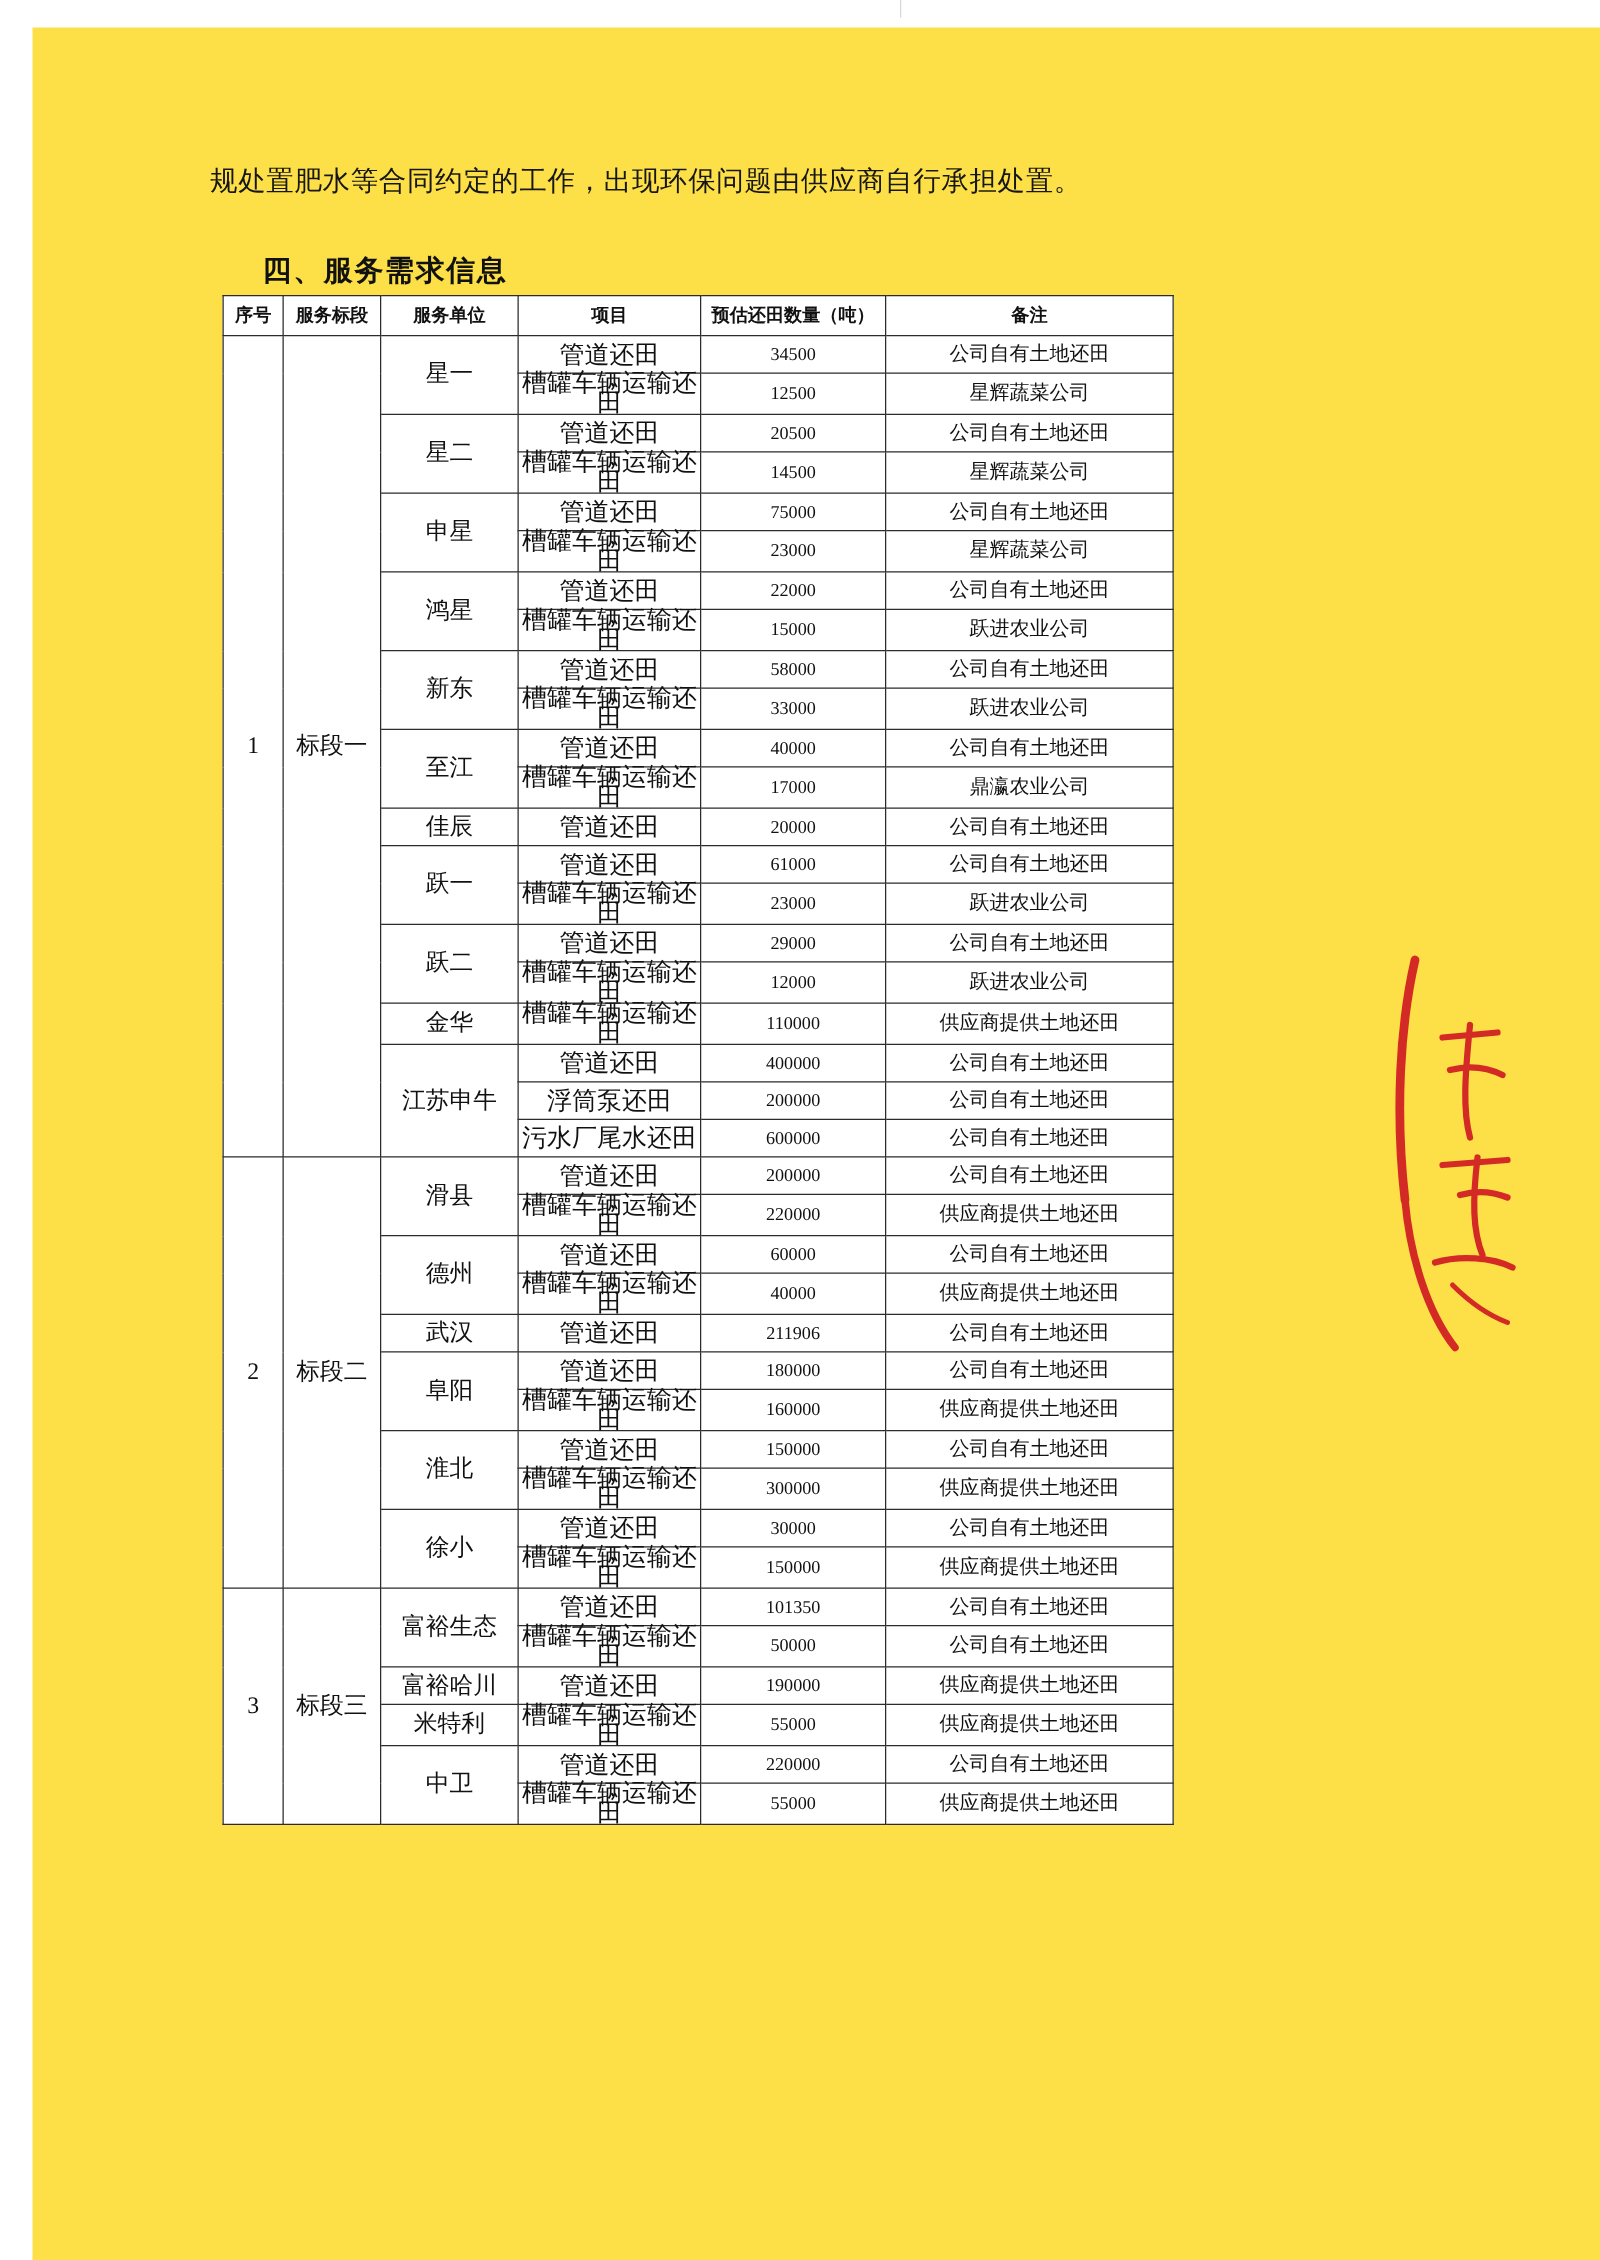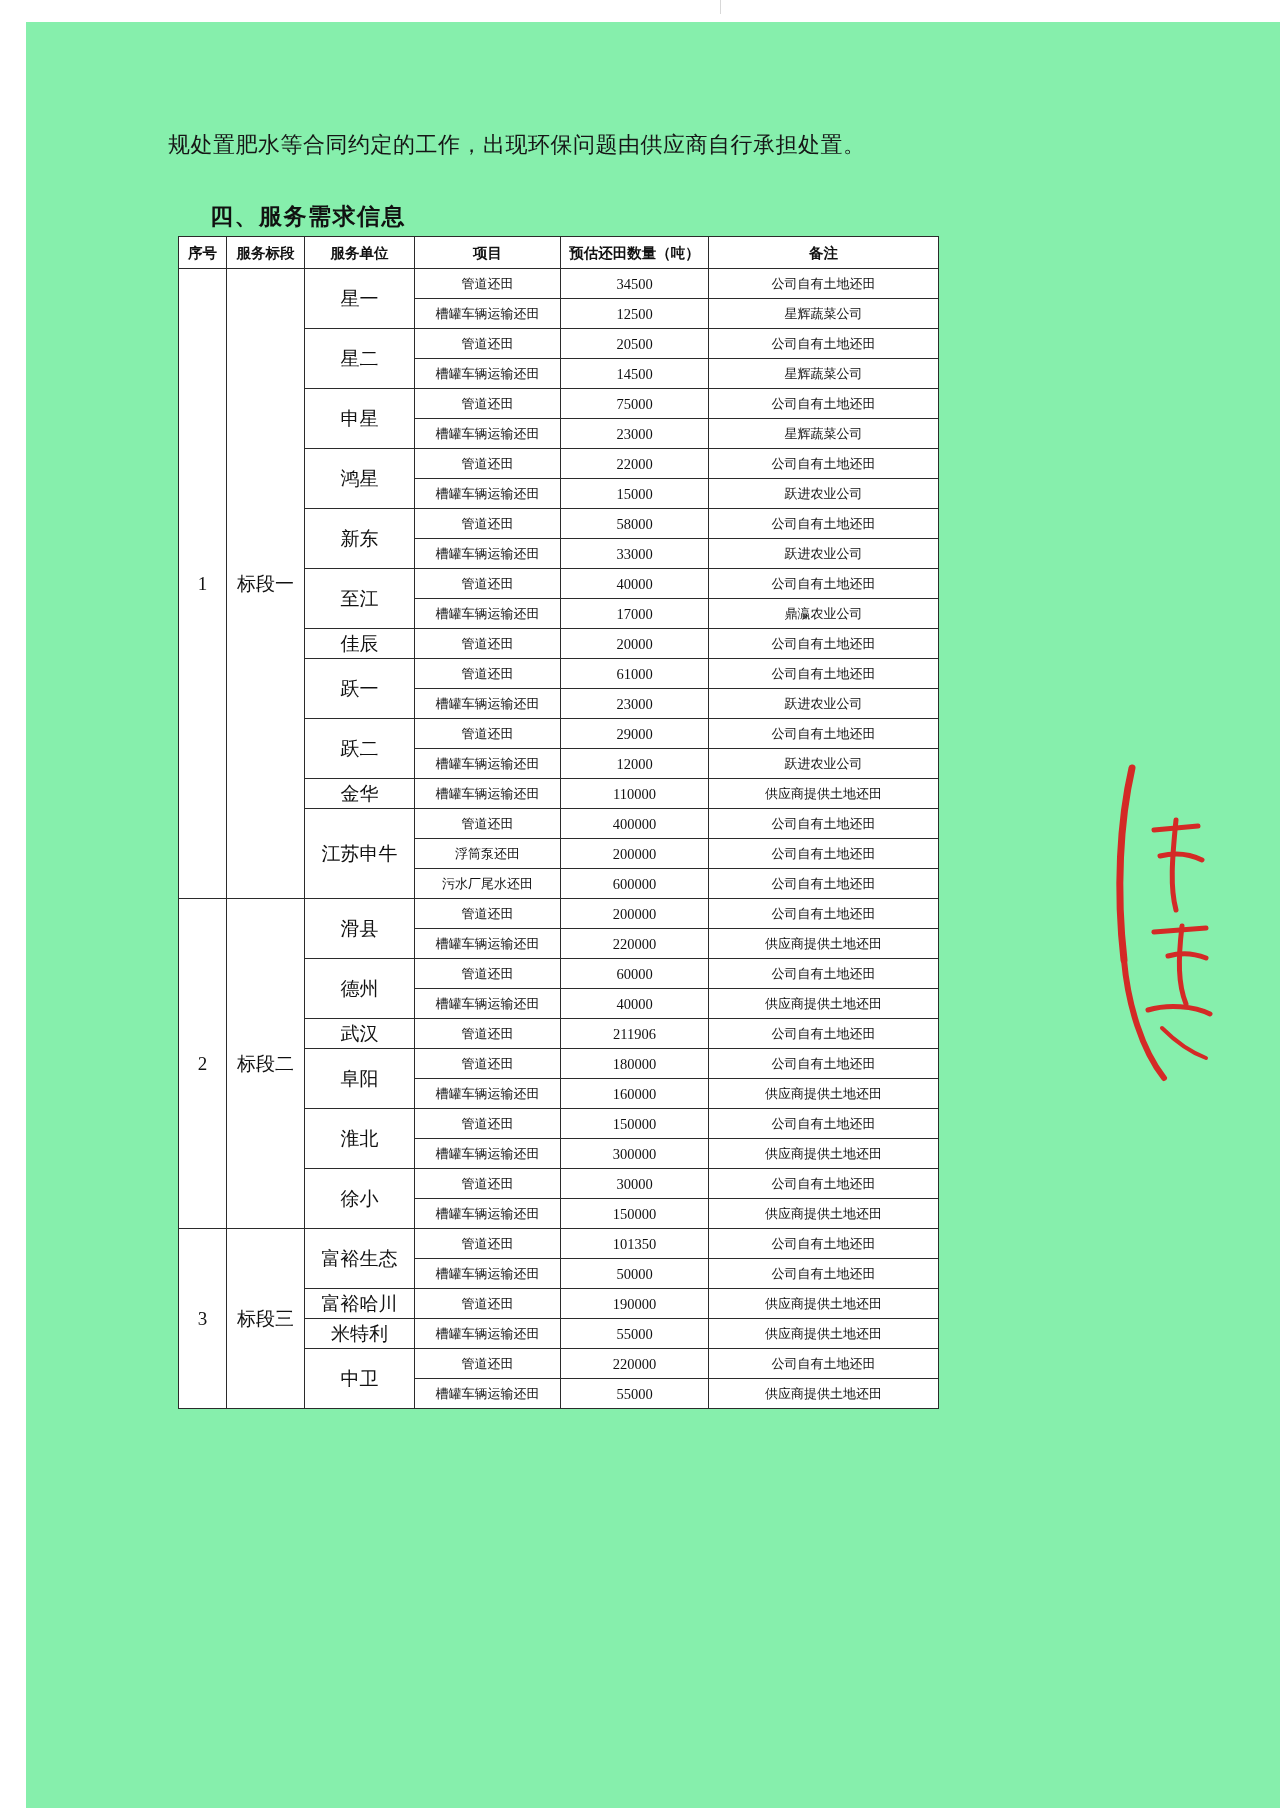--- a/index.html
+++ b/index.html
@@ -14,21 +14,21 @@
     font-family: "Liberation Serif", "DejaVu Serif", serif;
     color: #1a1a1a;
     overflow: hidden;
   }
 
   .page {
     position: absolute;
     left: 0; top: 0;
     width: 1280px;
     height: 1808px;
-    background: #86efac;
+    background: #fde047;
   }
 
   
   .scan-edge-top {
     position: absolute;
     left: 0; top: 0; width: 1280px; height: 22px;
     background: #ffffff;
   }
   .scan-edge-left {
     position: absolute;
@@ -98,23 +98,23 @@
   col.c-seq { width: 48px; }
   col.c-lot { width: 78px; }
   col.c-unit { width: 110px; }
   col.c-proj { width: 146px; }
   col.c-qty  { width: 148px; }
   col.c-note { width: 230px; }
 
   td.seq, td.lot, td.unit {
     font-size: 19px;
   }
-  td.proj { font-size: 13px; }
+  td.proj { font-size: 20px; }
   td.qty  { font-size: 14.5px; font-family: "Liberation Serif", serif; margin-top: 17px; }
-  td.note { font-size: 13px; }
+  td.note { font-size: 16px; }
 
   
   .stamp {
     position: absolute;
     right: 58px;
     top: 760px;
     width: 120px;
     height: 320px;
     pointer-events: none;
   }

